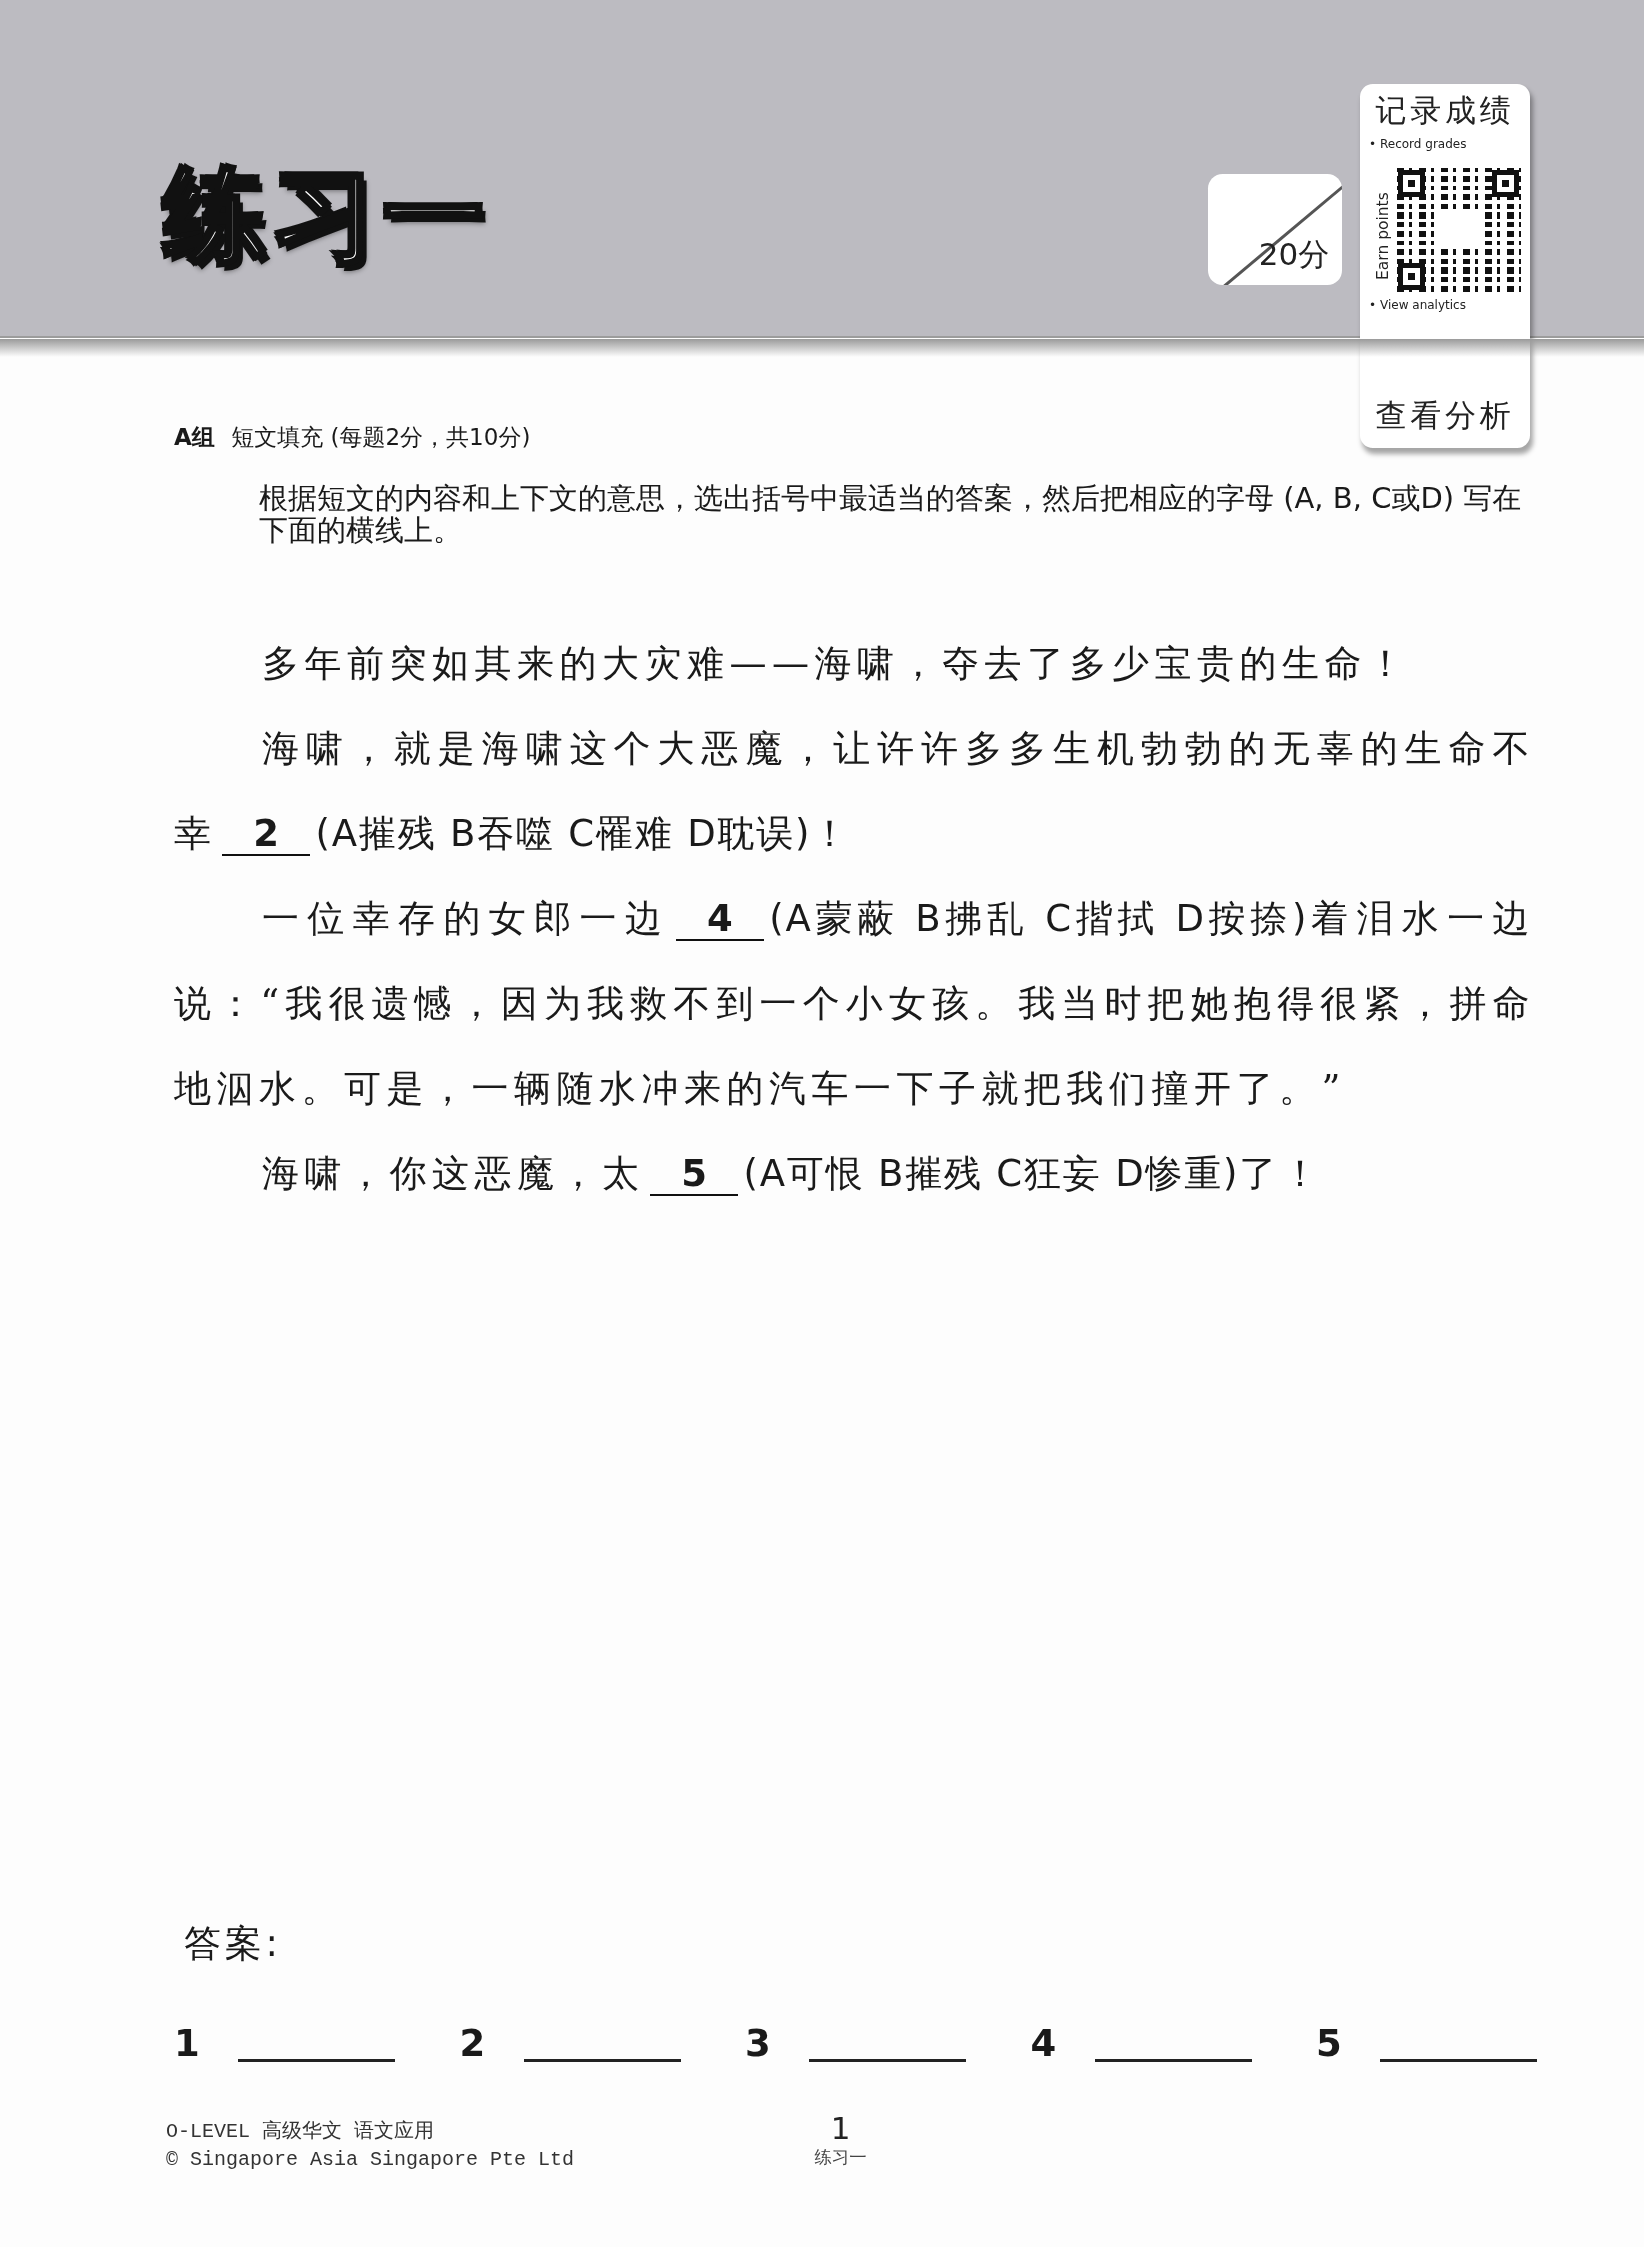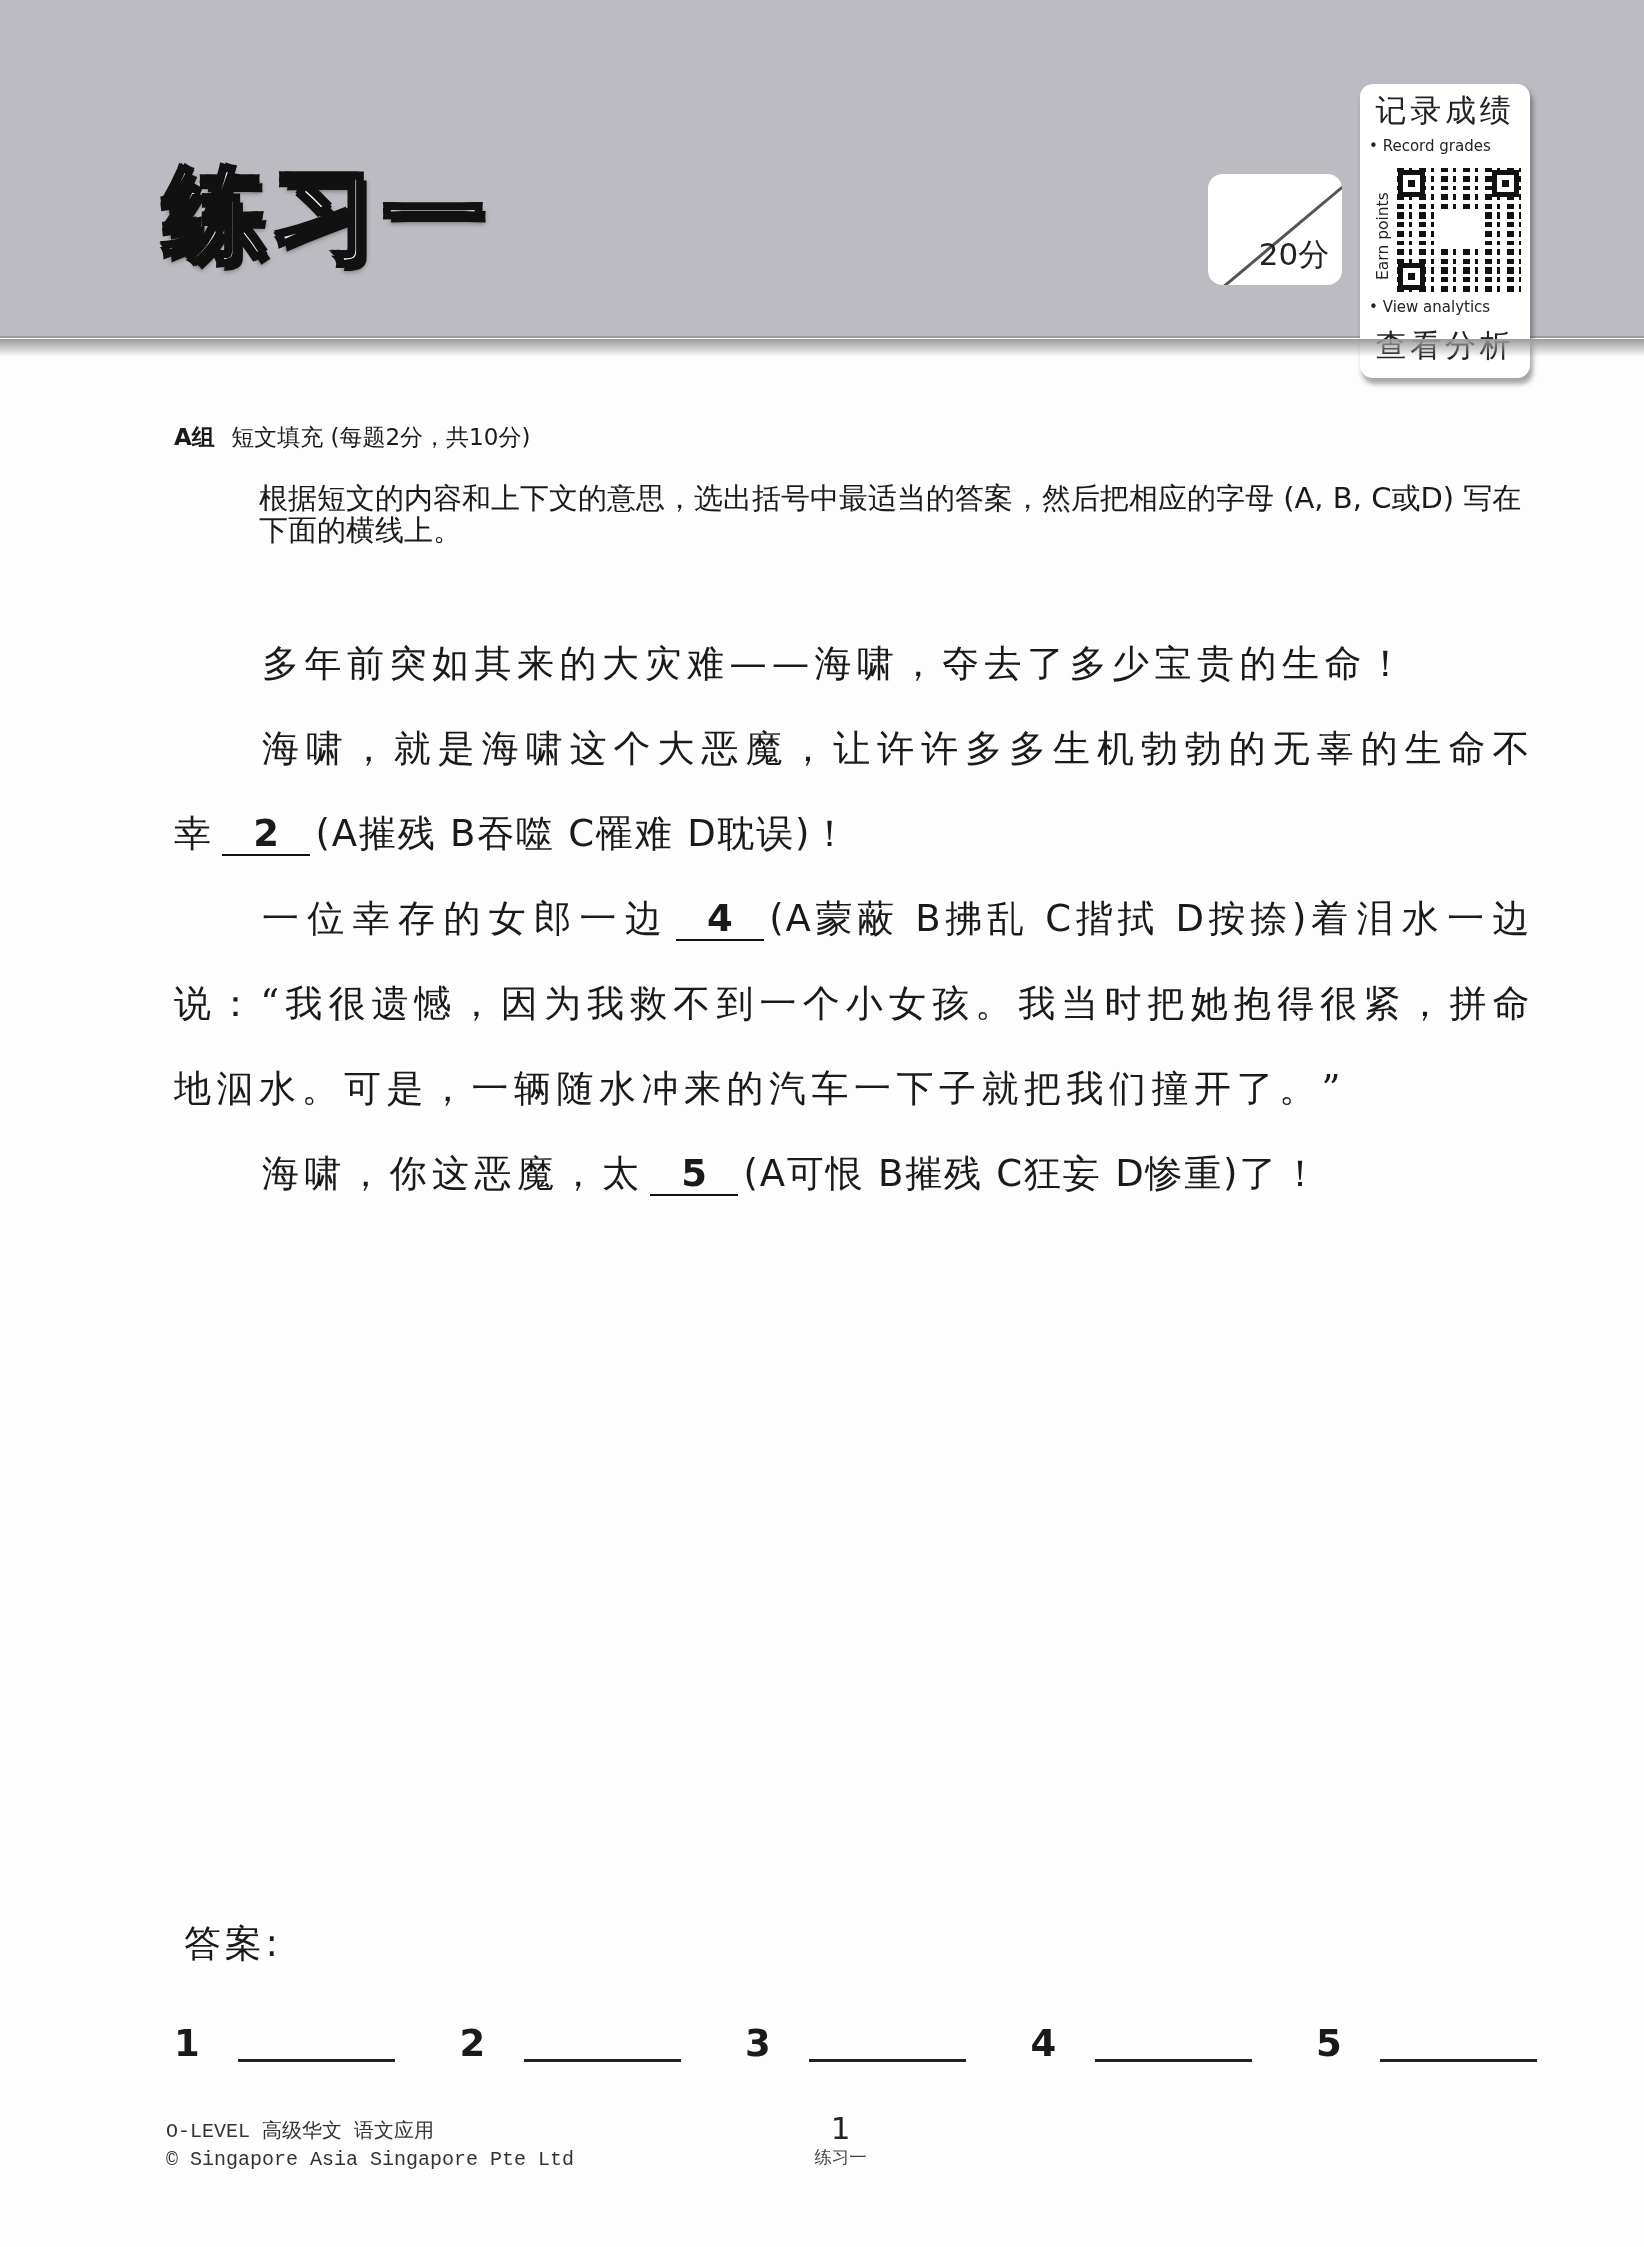--- a/index.html
+++ b/index.html
@@ -31,32 +31,32 @@
   }
   .score-box .diag {
     position: absolute; left: -18.3px; top: 55px; width: 201px; height: 2.7px;
     background: #555; transform: rotate(-40deg);
   }
   .score-box .score {
     position: absolute; right: 12.8px; bottom: 9.1px;
     font-size: 31px; color: #222;
   }
   .qr-card {
-    position: absolute; left: 1360px; top: 84px; width: 170px; height: 294px;
+    position: absolute; left: 1360px; top: 84px; width: 170px; height: 364px;
     background: #fff; border-radius: 12.8px;
     box-shadow: 2.7px 5.5px 5.5px rgba(0,0,0,.35);
   }
   .qr-card .cn-top, .qr-card .cn-bottom {
     position: absolute; left: 0; width: 170px; text-align: center;
     font-size: 31px; letter-spacing: 3.7px; color: #222;
   }
   .qr-card .cn-top { top: 5.5px; }
   .qr-card .cn-bottom { bottom: 11px; }
   .qr-card .bullet {
-    position: absolute; left: 9.1px; font-size: 15px; color: #222; white-space: nowrap;
+    position: absolute; left: 9.1px; font-size: 12px; color: #222; white-space: nowrap;
   }
   .qr-card .b1 { top: 53px; }
   .qr-card .b2 { top: 214px; }
   .qr-card .earn {
     position: absolute; left: -18.3px; top: 146px; width: 82px;
     transform: rotate(-90deg); font-size: 15.5px; white-space: nowrap; color: #222;
   }
   .qr {
     position: absolute; left: 37px; top: 84px; width: 124px; height: 124px;
     background:

